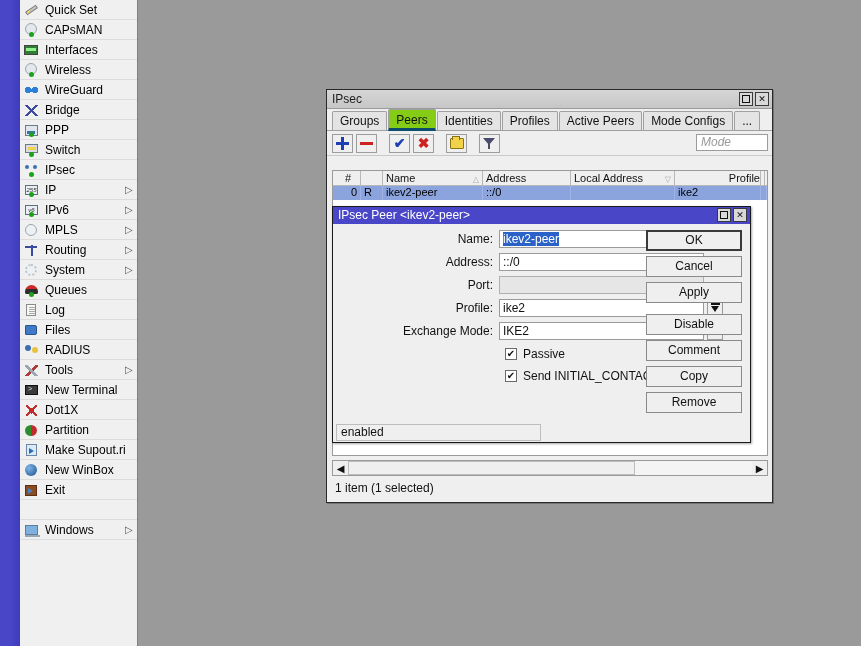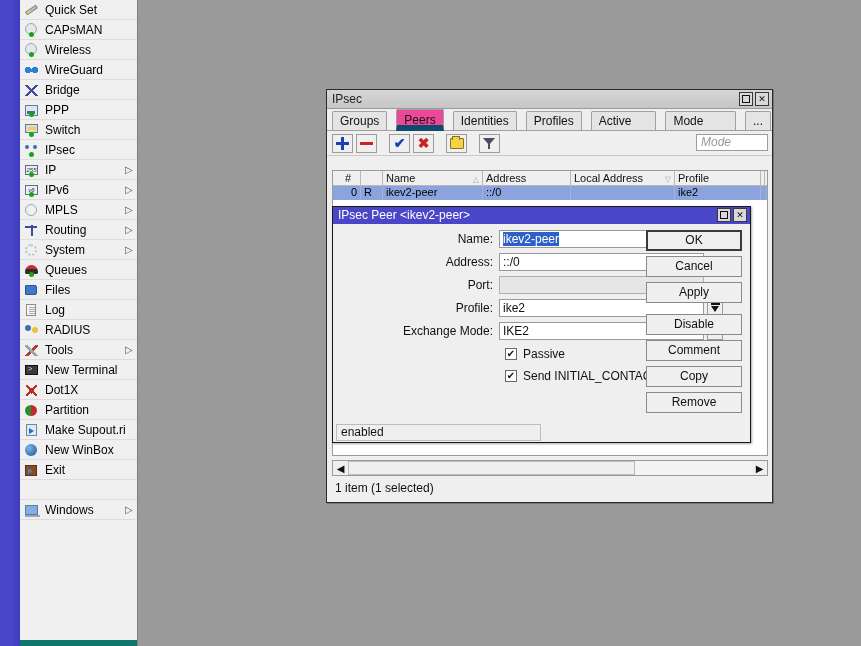--- a/index.html
+++ b/index.html
@@ -136,39 +136,39 @@
   }
   .tb-btn .sqr { width:8px;height:8px;border:1px solid #111; }
 
   
   .tabrow {
     position: relative;
     height: 22px;
     padding-left: 5px;
     background: #efefef;
     border-bottom: 1px solid #a0a0a0;
-    display: flex; align-items: flex-end; gap: 8px;
+    display: flex; align-items: flex-end;
   }
   .tab {
     height: 19px;
     line-height: 19px;
     padding: 0 7px;
     margin-right: 1px;
     font-size: 12px;
     color: #111;
     background: #e4e4e4;
     border: 1px solid #a0a0a0;
     border-bottom: none;
     border-radius: 2px 2px 0 0;
   }
   .tab.active {
-    background: #ec4899;
+    background: #84cc16;
     height: 22px;
     line-height: 21px;
-    border-bottom: 6px solid #0c4a6e;
+    border-bottom: 3px solid #0c4a6e;
     position: relative; top: 1px;
     z-index: 2;
   }
 
   
   .toolbar {
     height: 25px;
     display: flex; align-items: center;
     padding-left: 5px;
     gap: 3px;
@@ -349,20 +349,27 @@
         <div class="menu-item">
           <span class="mi-icon">
             <i class="ic icon-circle"></i>
             <i class="ic icon-dot-green"></i>
           </span>
           <span class="mi-label">CAPsMAN</span>
           <span class="mi-arrow"></span>
         </div>
         <div class="menu-item">
           <span class="mi-icon">
+            <i class="ic icon-card"></i>
+          </span>
+          <span class="mi-label">Interfaces</span>
+          <span class="mi-arrow"></span>
+        </div>
+        <div class="menu-item">
+          <span class="mi-icon">
             <i class="ic icon-circle"></i>
             <i class="ic icon-dot-green"></i>
           </span>
           <span class="mi-label">Wireless</span>
           <span class="mi-arrow"></span>
         </div>
         <div class="menu-item">
           <span class="mi-icon">
             <i class="ic icon-wg"></i>
           </span>
@@ -440,30 +447,30 @@
         <div class="menu-item">
           <span class="mi-icon">
             <i class="ic icon-queues"></i>
             <i class="ic icon-dot-green"></i>
           </span>
           <span class="mi-label">Queues</span>
           <span class="mi-arrow"></span>
         </div>
         <div class="menu-item">
           <span class="mi-icon">
+            <i class="ic icon-log"></i>
+          </span>
+          <span class="mi-label">Log</span>
+          <span class="mi-arrow"></span>
+        </div>
+        <div class="menu-item">
+          <span class="mi-icon">
             <i class="ic icon-files"></i>
           </span>
           <span class="mi-label">Files</span>
-          <span class="mi-arrow"></span>
-        </div>
-        <div class="menu-item">
-          <span class="mi-icon">
-            <i class="ic icon-log"></i>
-          </span>
-          <span class="mi-label">Log</span>
           <span class="mi-arrow"></span>
         </div>
         <div class="menu-item">
           <span class="mi-icon">
             <i class="ic icon-radius"></i>
           </span>
           <span class="mi-label">RADIUS</span>
           <span class="mi-arrow"></span>
         </div>
         <div class="menu-item">
@@ -574,21 +581,21 @@
       <div class="find-box">Mode</div>
     </div>
 
     <div class="table-area">
       <div class="thead" id="peers-thead">
           <div class="th" style="flex: 0 0 28px; text-align: center;"><span>#</span></div>
           <div class="th" style="flex: 0 0 22px;"><span></span></div>
           <div class="th" style="flex: 0 0 100px;"><span>Name</span><span class="sort-ind">△</span></div>
           <div class="th" style="flex: 0 0 88px;"><span>Address</span></div>
           <div class="th" style="flex: 0 0 104px;"><span>Local Address</span><span class="sort-ind">▽</span></div>
-          <div class="th" style="flex: 0 0 86px;"><span>Profile</span></div>
+          <div class="th" style="flex: 0 0 86px; text-align: right;"><span>Profile</span></div>
           <div class="th" style="flex: 1 1 auto;"></div>
           <div class="th-menu"></div>
         </div>
       <div id="peers-tbody">
           <div class="trow">
             <div class="td num" style="flex: 0 0 28px;">0</div>
             <div class="td" style="flex: 0 0 22px;">R</div>
             <div class="td" style="flex: 0 0 100px;">ikev2-peer</div>
             <div class="td" style="flex: 0 0 88px;">::/0</div>
             <div class="td" style="flex: 0 0 104px;"></div>

